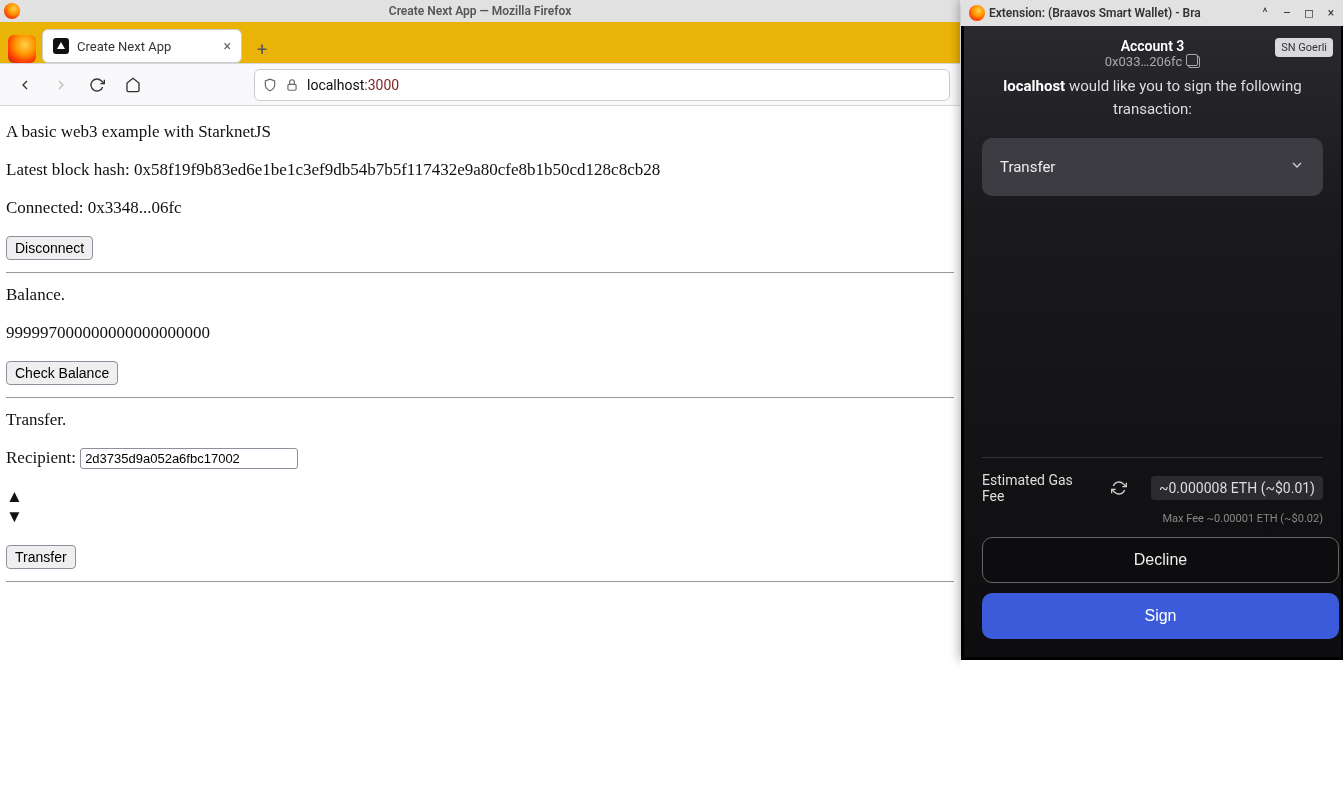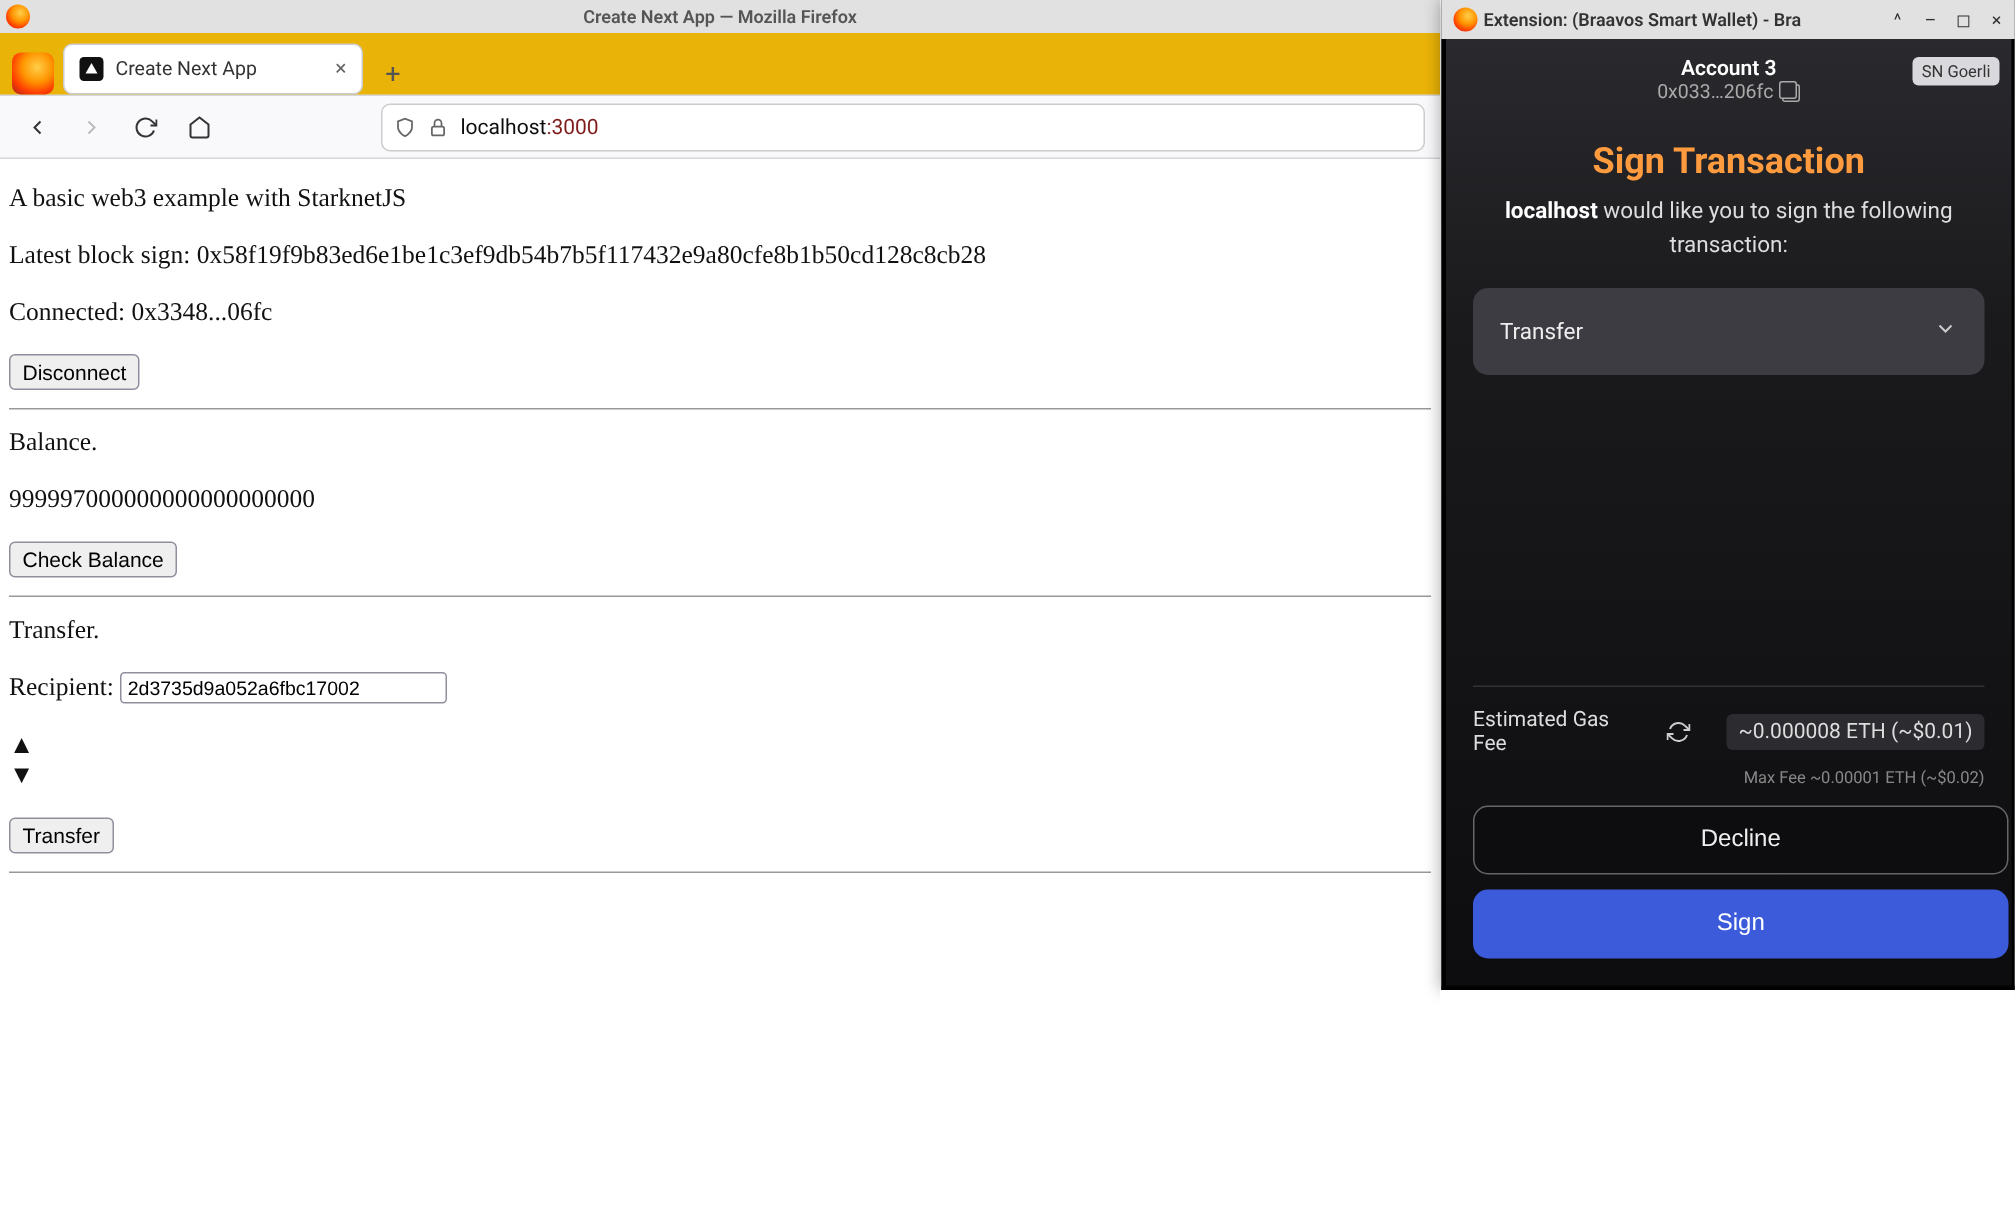--- a/index.html
+++ b/index.html
@@ -122,21 +122,21 @@
       <svg width="14" height="14" viewBox="0 0 24 24" fill="none" stroke="#666" stroke-width="2">
           <rect x="5" y="11" width="14" height="10" rx="2"></rect>
           <path d="M8 11V7a4 4 0 0 1 8 0v4"></path>
         </svg>
       <span><span class="url-text">localhost</span><span class="url-path">:3000</span></span>
     </div>
   </div>
 
   <div class="page-content">
     <p>A basic web3 example with StarknetJS</p>
-    <p><span>Latest block sign: </span><span>0x58f19f9b83ed6e1be1c3ef9db54b7b5f117432e9a80cfe8b1b50cd128c8cb28</span></p>
+    <p><span>Latest block hash: </span><span>0x58f19f9b83ed6e1be1c3ef9db54b7b5f117432e9a80cfe8b1b50cd128c8cb28</span></p>
     <p><span>Connected: </span><span>0x3348...06fc</span></p>
     <button>Disconnect</button>
     <hr>
     <p>Balance.</p>
     <p>999997000000000000000000</p>
     <button>Check Balance</button>
     <hr>
     <p>Transfer.</p>
     <p>
       <label>Recipient:</label>
@@ -163,21 +163,20 @@
   <div class="ext-body">
     <div class="ext-header">
       <div class="acct-name">Account 3</div>
       <div class="acct-addr">
         <span>0x033…206fc</span>
         <span class="copy-icon"></span>
       </div>
       <div class="net-badge">SN Goerli</div>
     </div>
 
-    <div class="sign-title">Sign Transaction</div>
     <div class="sign-sub">
       <b>localhost</b><span> would like you to sign the following transaction:</span>
     </div>
 
     <div class="tx-card">
       <span>Transfer</span>
       <span class="tx-chev">
         <svg width="16" height="16" viewBox="0 0 24 24" fill="none" stroke="#ccc" stroke-width="2">
             <path d="M6 9l6 6 6-6"></path>
           </svg>

